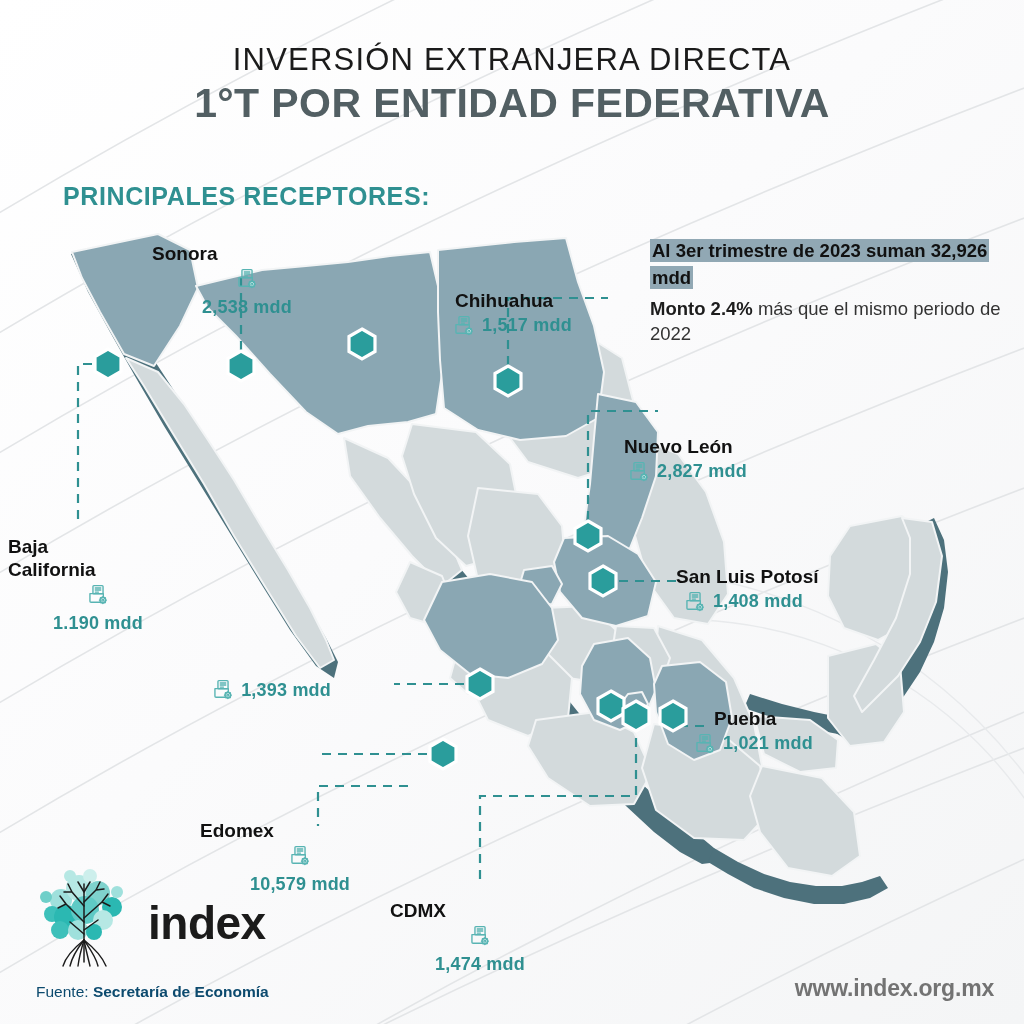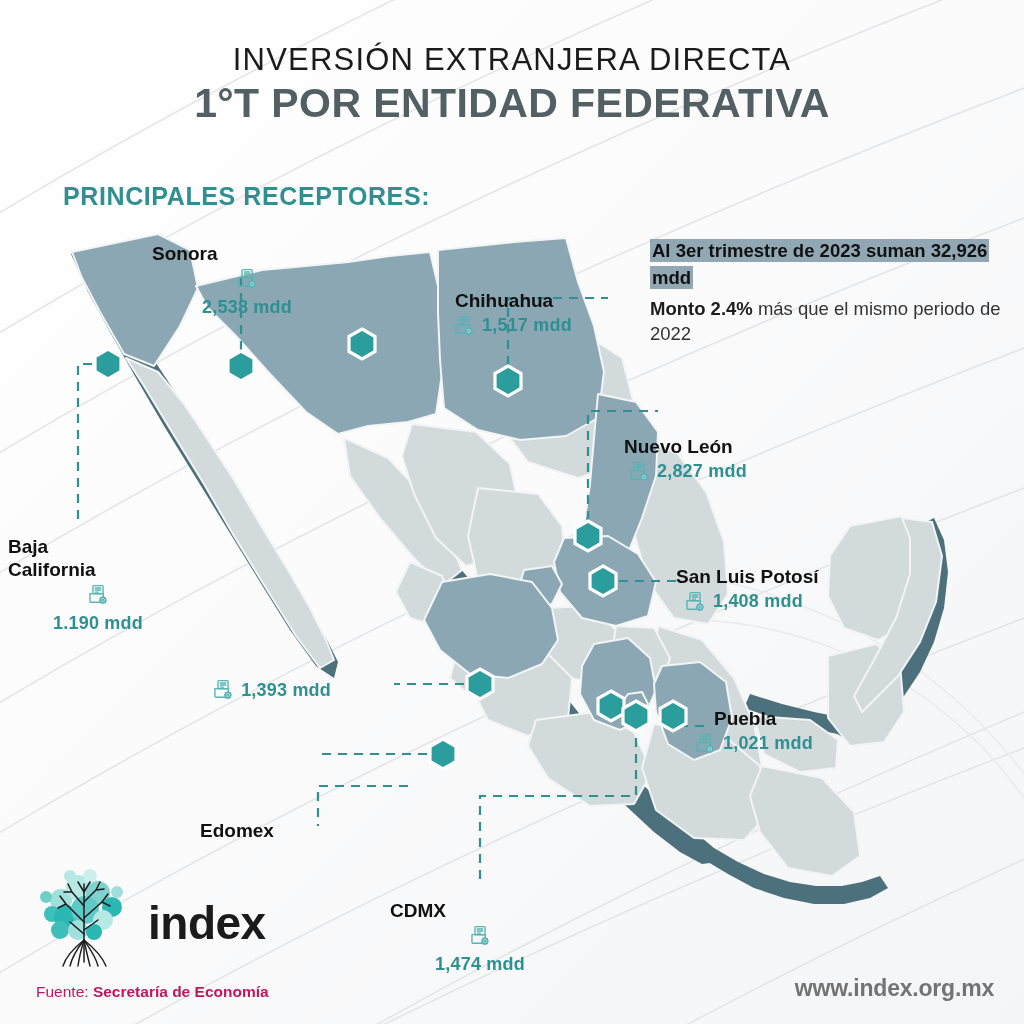--- a/index.html
+++ b/index.html
@@ -62,21 +62,21 @@
   .callout.center{text-align:left;}
   .callout.center .crow{justify-content:center;flex-direction:column;}
   .callout.ralign{text-align:right;}
   .callout.ralign .crow{justify-content:flex-end;}
   .doc-icon{flex:0 0 auto;display:block;}
 
   
   .logo{position:absolute;left:30px;top:862px;display:flex;align-items:center;gap:4px;}
   .logo-word{font-size:46px;font-weight:bold;color:#1b1b1b;letter-spacing:-0.5px;
              line-height:1;margin-left:6px;margin-top:16px;}
-  .footer-src{position:absolute;left:36px;top:983px;font-size:15.5px;color:#be185d;}
+  .footer-src{position:absolute;left:36px;top:983px;font-size:15.5px;color:#0c4a6e;}
   .footer-src b{font-weight:bold;}
   .footer-url{position:absolute;right:30px;top:975px;font-size:23px;font-weight:bold;
               color:#737373;letter-spacing:-0.2px;}
 </style>
 </head>
 <body>
 
 <div id="stage">
 
   <div class="bg-base"></div>
@@ -358,20 +358,33 @@
           <circle cx="17.3" cy="17.6" r="1.1"></circle>
           <path d="M17.3 13.9v1M17.3 20.3v1M13.6 17.6h1M20 17.6h1M14.7 15l.7.7M19.2 19.5l.7.7M19.9 15l-.7.7M15.4 19.5l-.7.7"></path>
         </g>
       </svg>
       <span class="cval">1,021 mdd</span>
     </div>
   </div>
 
   <div class="callout center" style="left:200px;top:820px;width:200px;">
     <div class="cname">Edomex</div>
+    <div class="crow">
+      <svg class="doc-icon" width="22" height="22" viewBox="0 0 24 24">
+        <g fill="none" stroke="#58b4b3" stroke-width="1.5" stroke-linejoin="round" stroke-linecap="round">
+          <rect x="6.5" y="1.8" width="11" height="9" rx="1"></rect>
+          <path d="M9 4.4h6M9 6.6h6M9 8.8h3.5"></path>
+          <path d="M3.2 10.5h14.6v8.2a1.2 1.2 0 0 1-1.2 1.2H4.4a1.2 1.2 0 0 1-1.2-1.2z"></path>
+          <circle cx="17.3" cy="17.6" r="3.1" fill="#ffffff"></circle>
+          <circle cx="17.3" cy="17.6" r="1.1"></circle>
+          <path d="M17.3 13.9v1M17.3 20.3v1M13.6 17.6h1M20 17.6h1M14.7 15l.7.7M19.2 19.5l.7.7M19.9 15l-.7.7M15.4 19.5l-.7.7"></path>
+        </g>
+      </svg>
+      <span class="cval">10,579 mdd</span>
+    </div>
   </div>
 
   <div class="callout center" style="left:390px;top:900px;width:180px;">
     <div class="cname">CDMX</div>
     <div class="crow">
       <svg class="doc-icon" width="22" height="22" viewBox="0 0 24 24">
         <g fill="none" stroke="#58b4b3" stroke-width="1.5" stroke-linejoin="round" stroke-linecap="round">
           <rect x="6.5" y="1.8" width="11" height="9" rx="1"></rect>
           <path d="M9 4.4h6M9 6.6h6M9 8.8h3.5"></path>
           <path d="M3.2 10.5h14.6v8.2a1.2 1.2 0 0 1-1.2 1.2H4.4a1.2 1.2 0 0 1-1.2-1.2z"></path>

